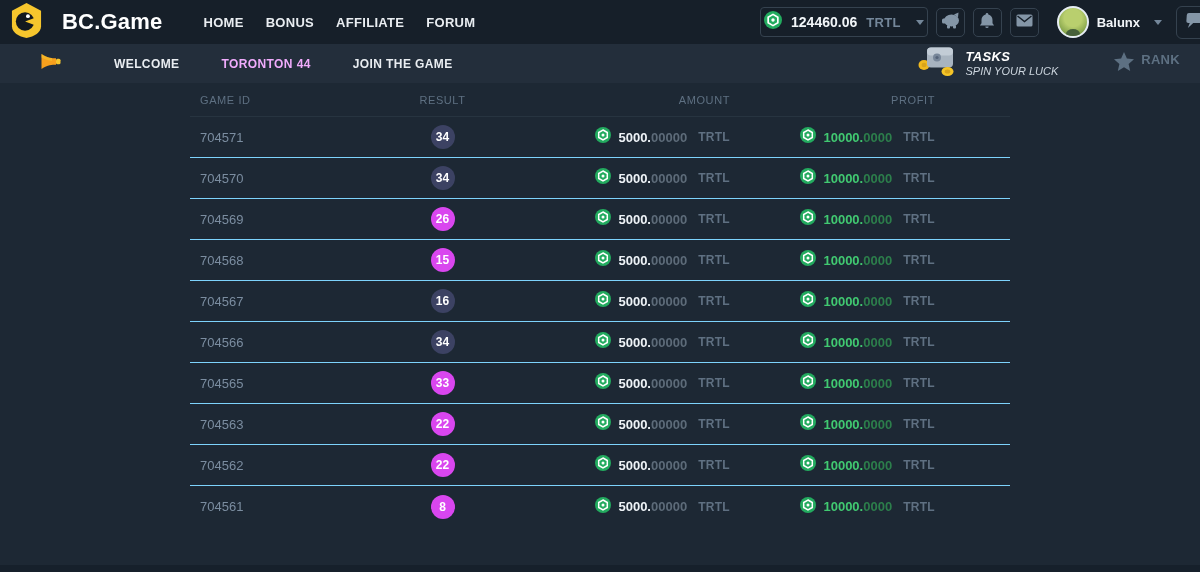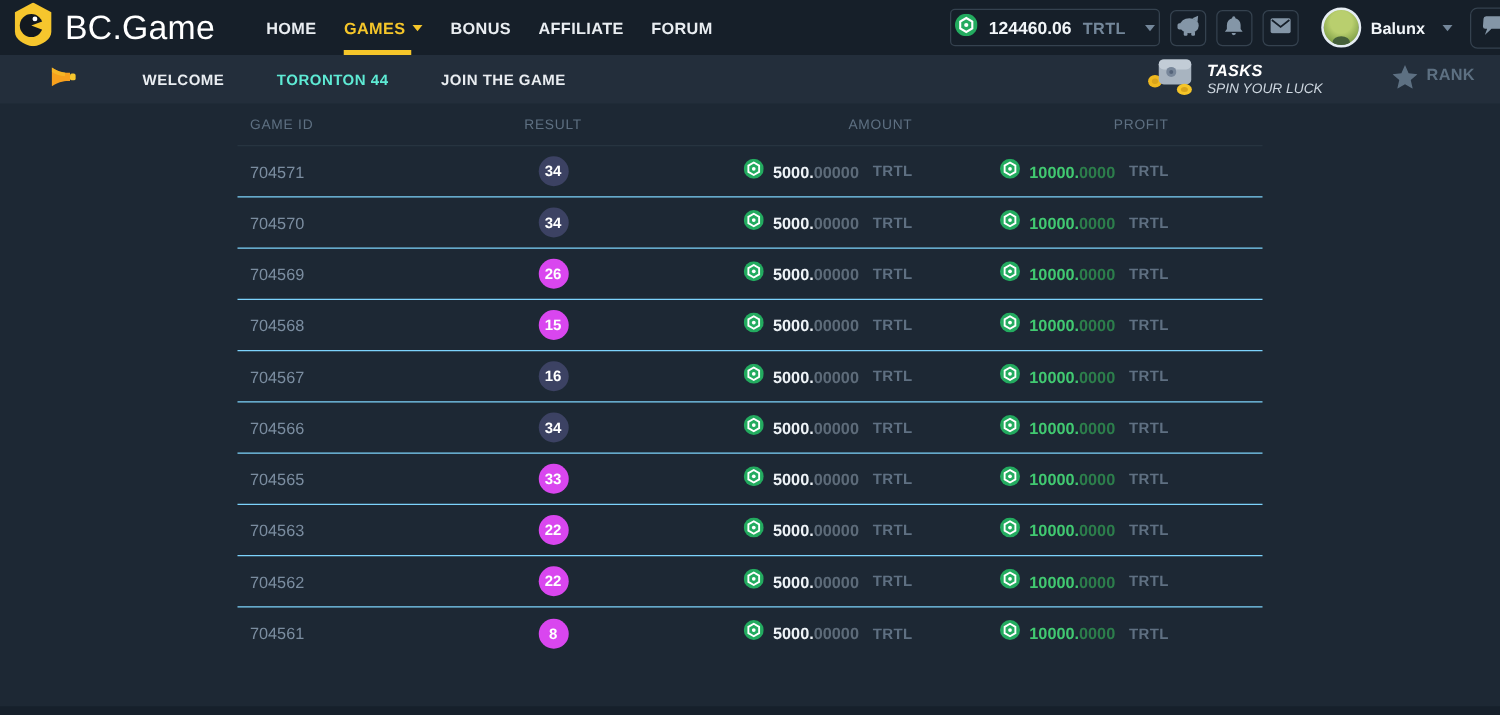--- a/index.html
+++ b/index.html
@@ -10,21 +10,21 @@
     position:relative;
   }
 
   
   .topbar {
     height:44px; background:#161f29;
     display:flex; align-items:center;
     padding-left:10px; position:relative; z-index:3;
   }
   .brand { display:flex; align-items:center; gap:9px; }
-  .brand-name { color:#ffffff; font-size:27px; font-weight:400; letter-spacing:.2px; }
+  .brand-name { color:#ffffff; font-size:22px; font-weight:700; letter-spacing:.2px;margin-left:10px; }
 
   nav { display:flex; height:44px; margin-left:30px; }
   .nav-item {
     position:relative; display:flex; align-items:center;
     padding:0 11px; color:#e9edf1; font-size:13px; font-weight:700;
     letter-spacing:.3px; cursor:pointer; white-space:nowrap;
   }
   .nav-item.active { color:#f5c62a; }
   .nav-item.active::after {
     content:""; position:absolute; left:11px; right:20px; bottom:0;
@@ -74,21 +74,21 @@
     padding:0 4px;
   }
 
   
   .banner {
     height:39px; background:#232e3b;
     display:flex; align-items:center; padding:0 16px 0 40px;
   }
   .welcome { display:flex; gap:6px; margin-left:16px; align-items:center; }
   .welcome span { font-size:12px; font-weight:700; letter-spacing:.4px; color:#e9edf1; white-space:nowrap;margin-left:36px; }
-  .welcome .welcome-name { color:#5eead4;text-align:right; }
+  .welcome .welcome-name { color:#f0abfc;text-align:right; }
 
   .tasks { margin-left:auto; display:flex; align-items:center; gap:9px; cursor:pointer; }
   .tasks-text { font-style:italic; line-height:1.15; }
   .tasks-title { color:#ffffff; font-size:13px; font-weight:700; letter-spacing:.3px; }
   .tasks-sub { color:#cdd6df; font-size:11px; }
 
   .rank { display:flex; align-items:flex-start; gap:7px; margin-left:56px; margin-right:4px; cursor:pointer; }
   .rank-label { color:#5d7082; font-size:13px; font-weight:700; letter-spacing:.3px; }
 
   
@@ -139,24 +139,20 @@
         <circle cx="15.5" cy="19" r="9.5" fill="#12181f"></circle>
         <polygon points="15.5,19 30,13.5 30,24.5" fill="#f6c62d"></polygon>
         <circle cx="18.5" cy="13.5" r="2" fill="#ffffff"></circle>
       </svg>
     </span>
     <span class="brand-name">BC.Game</span>
   </div>
 
   <nav>
     <span class="nav-item">HOME</span>
-    <span class="nav-item active">
-      <span>GAMES</span>
-      <span class="caret"></span>
-    </span>
     <span class="nav-item">BONUS</span>
     <span class="nav-item">AFFILIATE</span>
     <span class="nav-item">FORUM</span>
   </nav>
 
   <div class="balance-box">
     <span class="coin" style="margin-right:0;">
       <svg width="18" height="18" viewBox="0 0 16 16">
         <circle cx="8" cy="8" r="8" fill="#23ab5f"></circle>
         <path d="M8 3 L12.3 5.5 V10.5 L8 13 L3.7 10.5 V5.5 Z" fill="none" stroke="#ffffff" stroke-width="1.5"></path>

